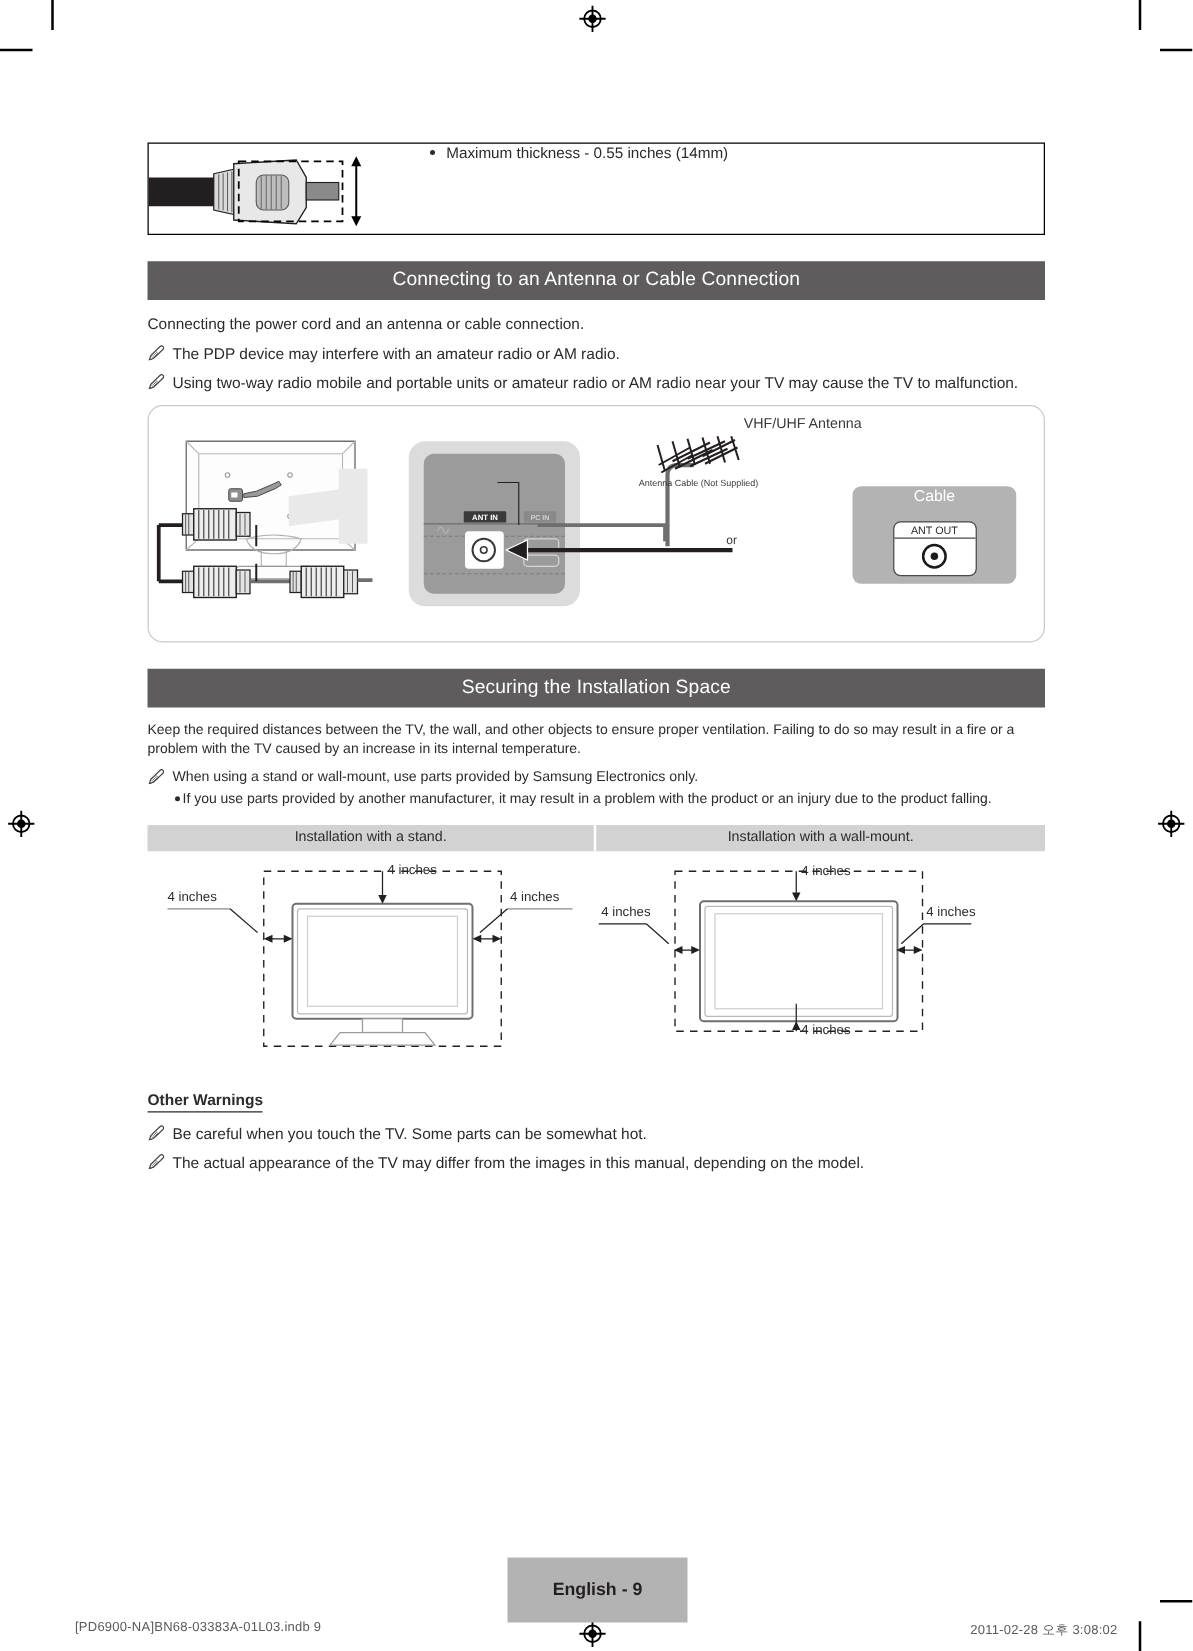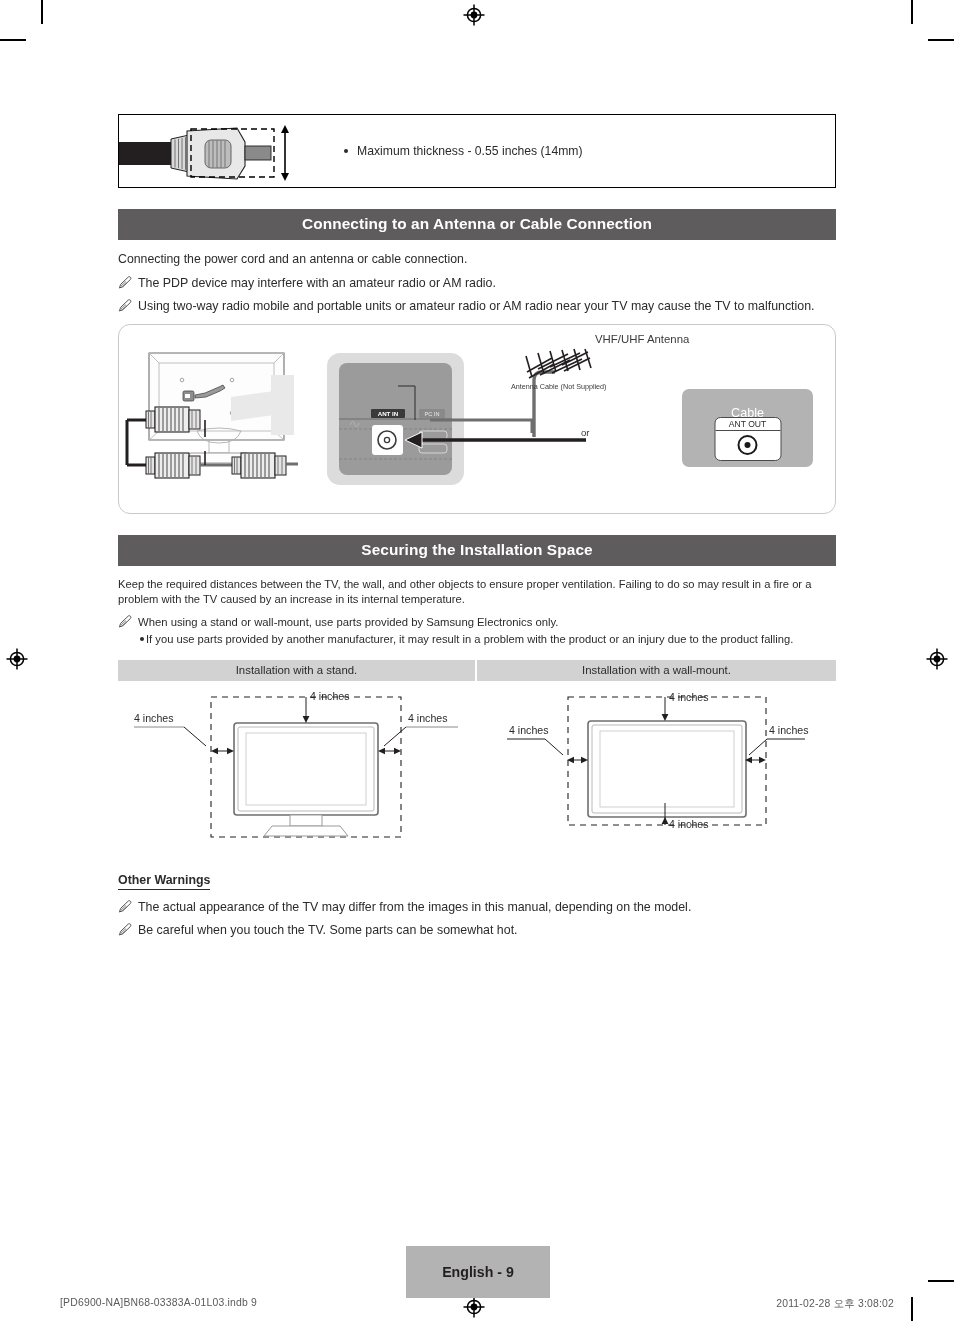--- a/index.html
+++ b/index.html
@@ -75,35 +75,35 @@
     margin-top: 5px;
   }
 
   
   .thickness-box {
     position: relative;
     margin-top: 11px;
     height: 74px;
     border: 1.4px solid #000;
     display: flex;
-    align-items: center;
+    align-items: flex-start;
   }
   .thickness-art { width: 225px; height: 100%; position: relative; }
   .thickness-list { font-size: 12.2px; color: #2b2b2b; display: flex; gap: 9px; align-items: center; }
   .thickness-list .dot {
     width: 4px; height: 4px; border-radius: 50%; background: #2b2b2b;
   }
 
   
   .section-bar {
     background: #5e5c5c;
     color: #ffffff;
     text-align: center;
     font-size: 15.4px;
-    font-weight: bold;
+    font-weight: normal;
     letter-spacing: .1px;
     padding: 6px 0 7px 0;
     margin: 21px 0 11px 0;
   }
 
   
   .diagram-panel {
     position: relative;
     margin-top: 9px;
     height: 190px;
@@ -122,21 +122,20 @@
     left: 563px; top: 64px;
     width: 131px; height: 78px;
     background: #b3b3b3;
     border-radius: 7px;
   }
   .cable-box .cap {
     text-align: center;
     color: #ffffff;
     font-size: 12.6px;
     padding-top: 1px;
-    margin-top: 16px;
   }
   .ant-out {
     position: absolute;
     left: 50%; transform: translateX(-50%);
     top: 28px;
     width: 67px; height: 44px;
     background: #ffffff;
     border: 1.1px solid #4a4a4a;
     border-radius: 6px;
   }
@@ -167,21 +166,21 @@
   .inst-header > div {
     flex: 1 1 50%;
     background: #d2d2d2;
     text-align: center;
     font-size: 11.4px;
     color: #2b2b2b;
     padding: 4px 0 5px 0;
   }
   .inst-header > div:first-child { border-right: 2px solid #ffffff; }
 
-  .inst-bodies { display: flex; position: relative; height: 178px; gap: 28px; }
+  .inst-bodies { display: flex; position: relative; height: 178px; }
   .inst-cell { flex: 1 1 50%; position: relative; }
 
   .dim { position: absolute; font-size: 10.6px; color: #2b2b2b; white-space: nowrap; }
 
   
   .other-warnings-title {
     font-size: 12.4px;
     font-weight: bold;
     color: #2b2b2b;
     display: inline-block;
@@ -541,31 +540,31 @@
   <div class="other-warnings-title">Other Warnings</div>
 
   <div class="note">
     <span class="pencil">
       <svg width="14" height="13" viewBox="0 0 14 13">
         <path d="M1.5 11.8 L2.6 8.4 L10.1 1.2 C10.8 0.5 11.9 0.6 12.5 1.3 C13.1 2 13.0 3.0 12.3 3.6 L4.8 10.8 Z" fill="none" stroke="#444" stroke-width="0.9"></path>
         <path d="M3.0 8.9 L5.1 10.9 M3.9 7.9 L6.0 9.9 M4.8 7.0 L6.9 9.0 M5.7 6.1 L7.8 8.1 M6.6 5.2 L8.7 7.2" stroke="#444" stroke-width="0.6"></path>
         <path d="M1.5 11.8 L3.3 11.2" stroke="#444" stroke-width="0.9"></path>
       </svg>
     </span>
-    <span class="note-text">The actual appearance of the TV may differ from the images in this manual, depending on the model.</span>
+    <span class="note-text">Be careful when you touch the TV. Some parts can be somewhat hot.</span>
   </div>
 
   <div class="note">
     <span class="pencil">
       <svg width="14" height="13" viewBox="0 0 14 13">
         <path d="M1.5 11.8 L2.6 8.4 L10.1 1.2 C10.8 0.5 11.9 0.6 12.5 1.3 C13.1 2 13.0 3.0 12.3 3.6 L4.8 10.8 Z" fill="none" stroke="#444" stroke-width="0.9"></path>
         <path d="M3.0 8.9 L5.1 10.9 M3.9 7.9 L6.0 9.9 M4.8 7.0 L6.9 9.0 M5.7 6.1 L7.8 8.1 M6.6 5.2 L8.7 7.2" stroke="#444" stroke-width="0.6"></path>
         <path d="M1.5 11.8 L3.3 11.2" stroke="#444" stroke-width="0.9"></path>
       </svg>
     </span>
-    <span class="note-text">Be careful when you touch the TV. Some parts can be somewhat hot.</span>
+    <span class="note-text">The actual appearance of the TV may differ from the images in this manual, depending on the model.</span>
   </div>
 
 </div>
 
 <div class="page-tag">English - 9</div>
 <div class="footline left">[PD6900-NA]BN68-03383A-01L03.indb   9</div>
 <div class="footline right">2011-02-28   오후 3:08:02</div>
 
 </body></html>

